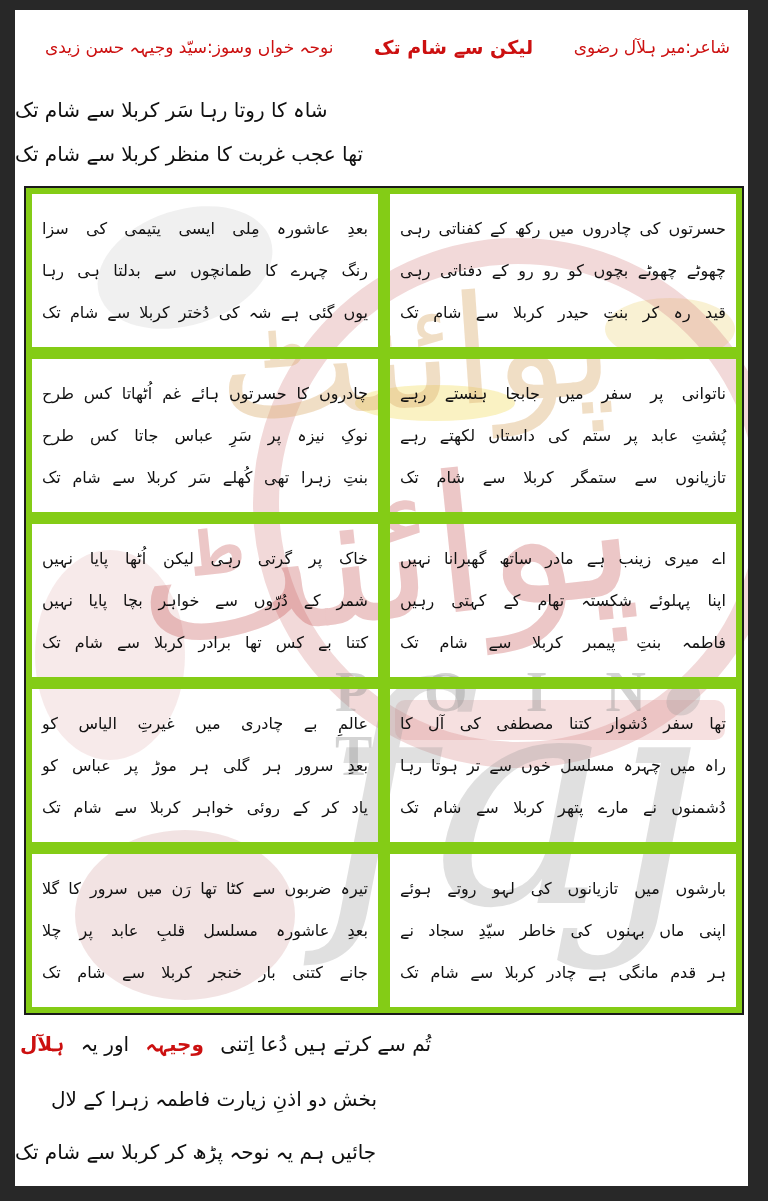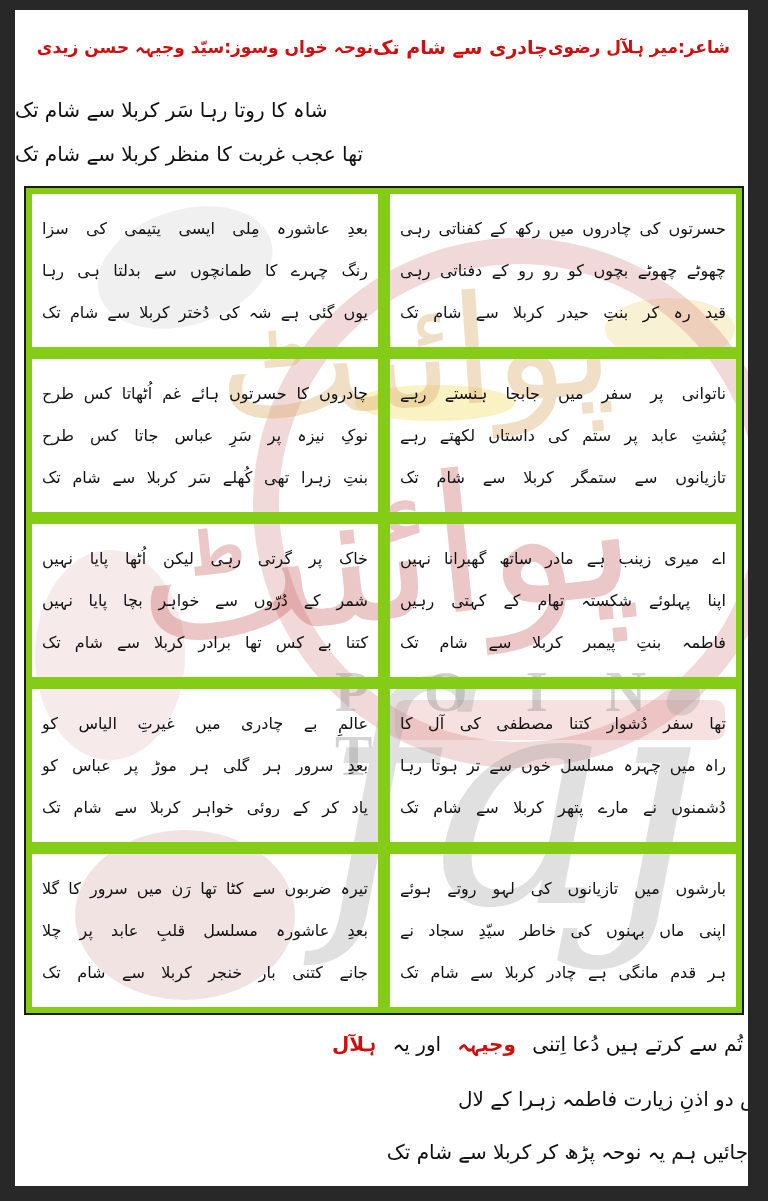--- a/index.html
+++ b/index.html
@@ -24,40 +24,40 @@
   .wm-blob.b2{left:590px;top:288px;width:130px;height:62px;background:#f0d98c;opacity:.38;}
   .wm-blob.b3{left:380px;top:690px;width:330px;height:40px;background:#eec2c2;opacity:.5;border-radius:10px;}
   .wm-blob.b4{left:80px;top:200px;width:180px;height:115px;background:#dddddd;opacity:.45;transform:rotate(-18deg);}
   .wm-blob.b5{left:20px;top:540px;width:150px;height:210px;background:#e7c2c2;opacity:.35;}
   .wm-blob.b6{left:60px;top:820px;width:220px;height:170px;background:#d9b0b0;opacity:.35;}
 
   
   .header{position:absolute;left:0;top:26px;width:733px;display:flex;direction:rtl;
           justify-content:space-between;align-items:center;padding:0 18px 0 30px;box-sizing:border-box;
           color:#cc1010;white-space:nowrap;}
-  .header .seg{font-size:17px;font-weight:bold;}
+  .header .seg{font-size:17px;font-weight:normal;}
   .header .title{font-size:19px;font-weight:bold;}
 
   
   .intro-line{position:absolute;width:733px;text-align:left;direction:rtl;color:#101010;
               font-size:20px;font-weight:500;white-space:nowrap;}
   .intro-1{top:88px;}
   .intro-2{top:132px;}
 
   
   .verse-table{position:absolute;left:9px;top:176px;width:720px;height:829px;
                border:2px solid #1a1a1a;box-sizing:border-box;display:grid;
                grid-template-columns:1fr 1fr;grid-template-rows:repeat(5,1fr);direction:rtl;}
   .cell{border:6px solid #84cc16;box-sizing:border-box;display:flex;flex-direction:column;
         justify-content:space-evenly;padding:2px 10px;overflow:hidden;}
   .verse-line{direction:rtl;font-size:16px;color:#111;white-space:nowrap;
               text-align:center;text-align-last:justify;}
 
   
-  .footer-line{position:absolute;width:733px;text-align:right;direction:rtl;color:#101010;
+  .footer-line{position:absolute;width:733px;text-align:left;direction:rtl;color:#101010;
                font-size:20px;font-weight:500;white-space:nowrap;}
   .f1{top:1022px;}
   .f2{top:1077px;margin-left:36px;}
   .f3{top:1130px;}
   .red{color:#cc1010;font-weight:bold;}
   .footer-line .part{margin:0 5px;}
 </style>
 </head>
 <body>
 
@@ -73,21 +73,21 @@
       <div class="wm-blob b3"></div>
       <div class="wm-ring"></div>
       <div class="wm-urdu">پوائنٹ</div>
       <div class="wm-urdu-red">پوائنٹ</div>
       <div class="wm-point">P O I N T</div>
       <div class="wm-script">faj</div>
     </div>
 
     <div class="header">
       <span class="seg">شاعر:میر ہلآل رضوی</span>
-      <span class="title">چادری سے شام تک</span>
+      <span class="title">لیکن سے شام تک</span>
       <span class="seg">نوحہ خواں وسوز:سیّد وجیہہ حسن زیدی</span>
     </div>
 
     <div class="intro-line intro-1">شاہ کا روتا رہا سَر کربلا سے شام تک</div>
     <div class="intro-line intro-2">تھا عجب غربت کا منظر کربلا سے شام تک</div>
 
     <div class="verse-table">
 
       <div class="cell">
         <div class="verse-line">حسرتوں کی چادروں میں رکھ کے کفناتی رہی</div>

